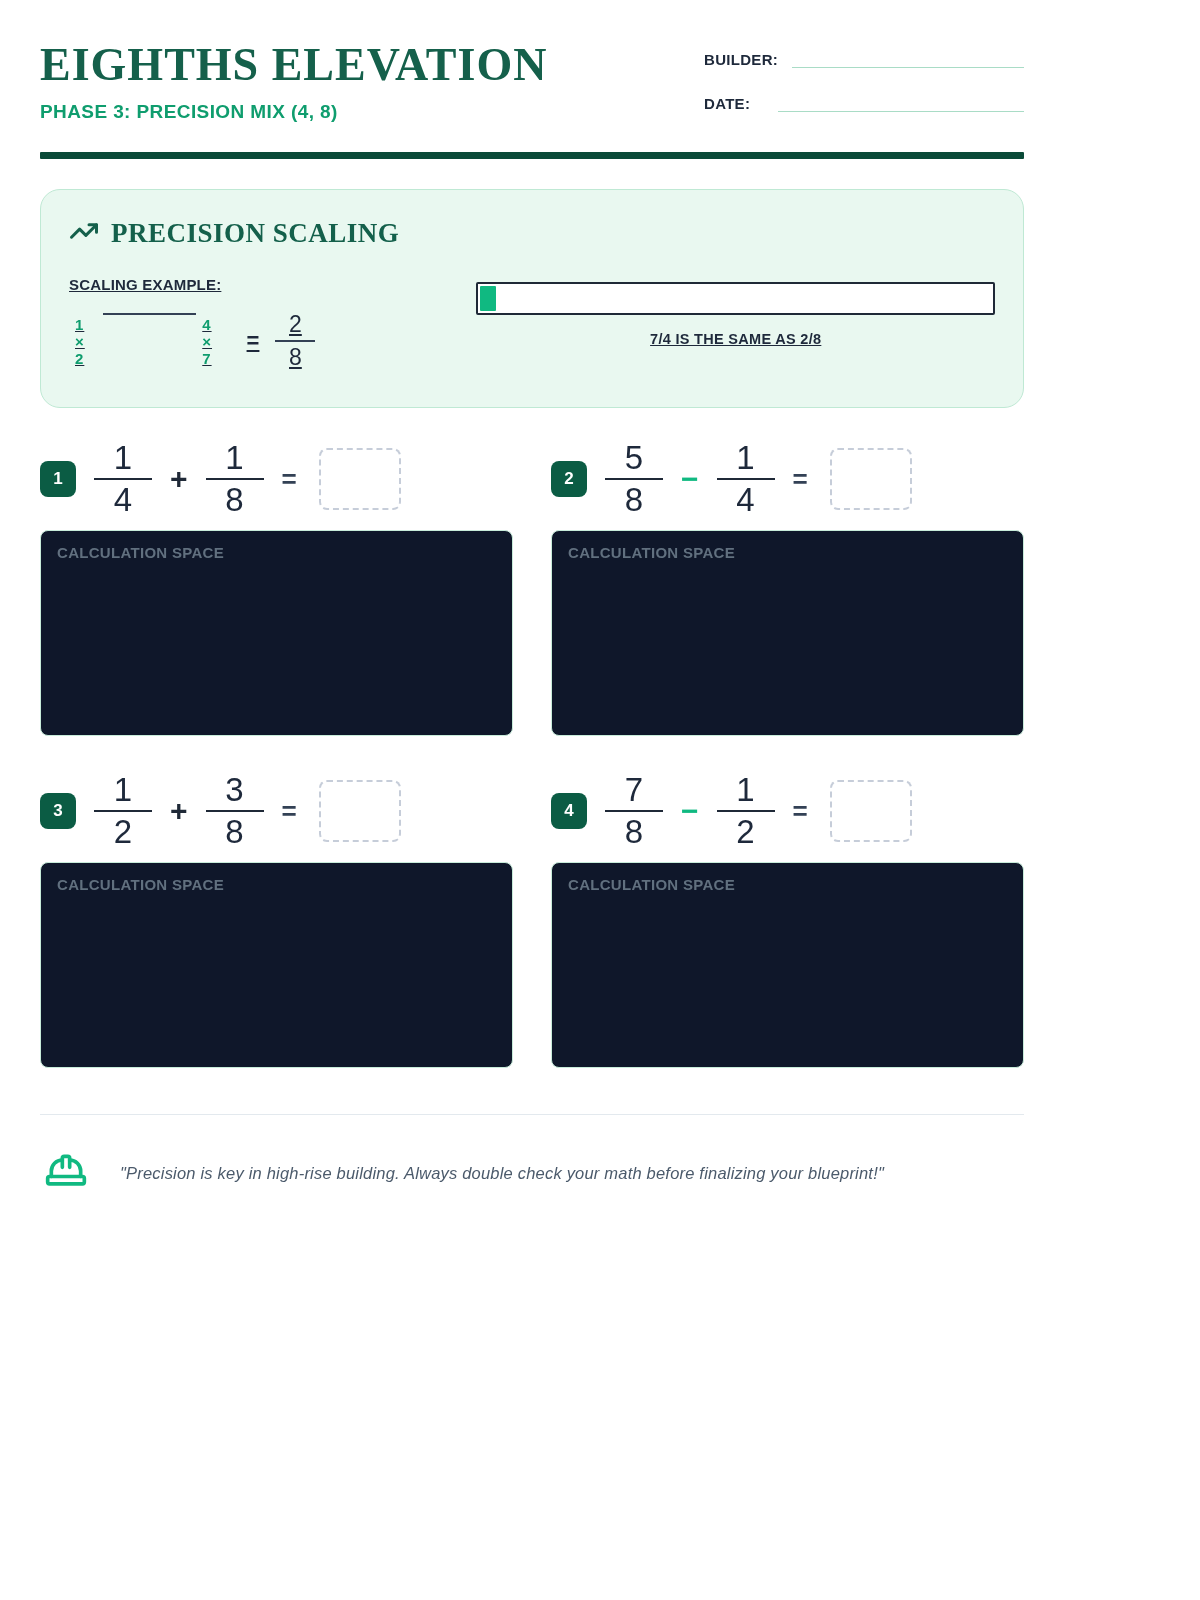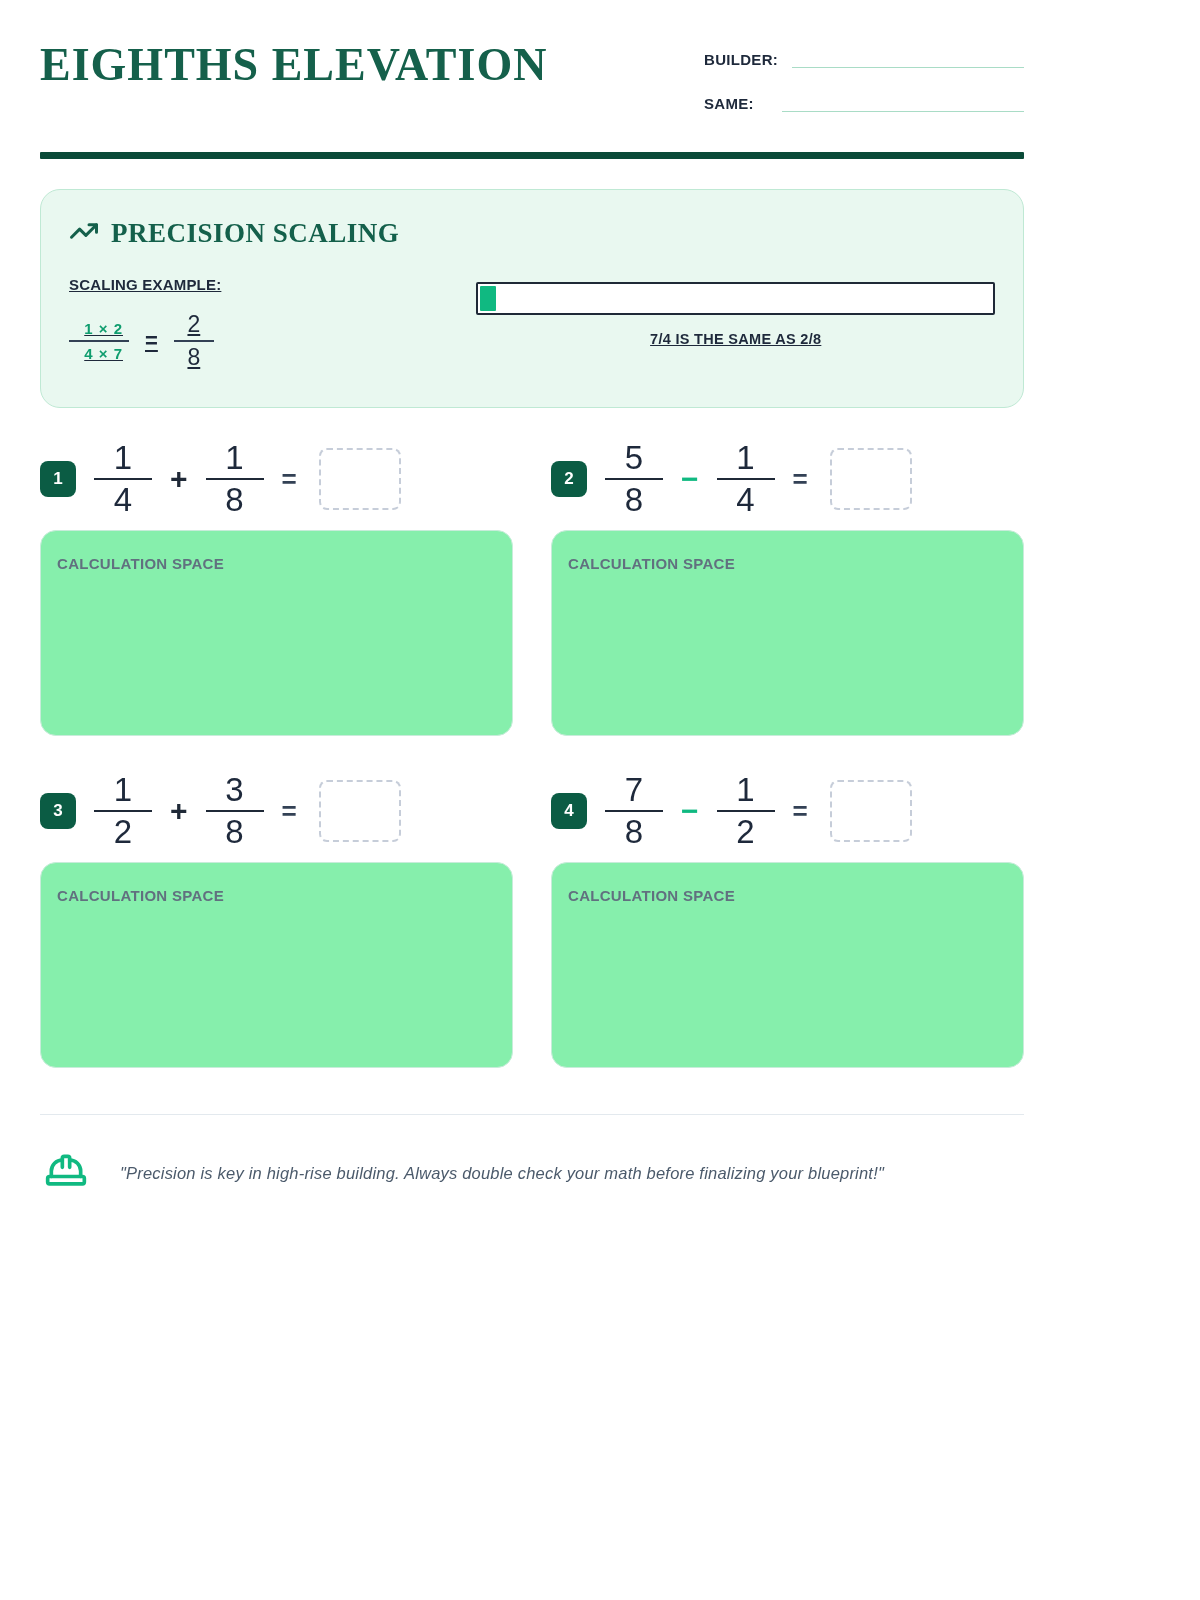--- a/index.html
+++ b/index.html
@@ -33,21 +33,21 @@
   }
   .panel-heading { display: flex; align-items: center; gap: 12px; }
   .panel-heading .txt {
     font-family: "Liberation Serif", "DejaVu Serif", serif;
     font-weight: 800; font-size: 27px; color: #14604b; letter-spacing: 0.5px;
   }
   .panel-body { display: flex; margin-top: 26px; text-decoration: underline; }
   .panel-left { width: 44%; }
   .example-label { font-size: 15px; font-weight: 700; color: #1e293b; letter-spacing: 0.2px; }
   .example-eq { display: flex; align-items: center; margin-top: 16px; gap: 16px; }
-  .mini-frac { display: inline-flex; flex-direction: column; align-items: flex-end; }
+  .mini-frac { display: inline-flex; flex-direction: row; align-items: flex-start; }
   .mini-frac .n, .mini-frac .d { font-size: 15px; font-weight: 700; color: #0f9d6e; padding: 3px 6px; letter-spacing: 1px; }
   .mini-frac .bar { width: 100%; min-width: 60px; border-top: 2px solid #334155; }
   .example-eq .eq { font-size: 22px; font-weight: 700; color: #1e293b; }
   .res-frac { display: inline-flex; flex-direction: column; align-items: center; }
   .res-frac .n, .res-frac .d { font-size: 23px; color: #1e293b; padding: 2px 12px; }
   .res-frac .bar { width: 100%; min-width: 40px; border-top: 2px solid #334155; }
 
   .panel-right { flex: 1; padding-top: 6px; }
   .scale-bar {
     height: 33px; background: #ffffff; border: 2.5px solid #1f2937;
@@ -69,47 +69,48 @@
   .frac .bar { width: 100%; min-width: 58px; border-top: 2.5px solid #1f2937; }
   .op { font-size: 30px; font-weight: 700; }
   .op.plus { color: #1f2937; }
   .op.minus { color: #10b981; }
   .eq-sign { font-size: 26px; font-weight: 600; color: #334155; }
   .answer-box {
     width: 82px; height: 62px; border: 2.5px dashed #c6cdd9; border-radius: 8px;
     background: #ffffff; margin-left: 4px;
   }
   .calc-box {
-    margin-top: 12px; height: 206px; background: #86efac;
-    border: 1.5px solid #c8ecda; border-radius: 16px; padding: 24px 16px;
+    margin-top: 12px; height: 206px; background: #0f172a;
+    border: 1.5px solid #c8ecda; border-radius: 8px; padding: 13px 16px;
   }
   .calc-label { font-size: 15px; font-weight: 700; color: #61707f; letter-spacing: 0.3px; }
 
   
   .footer-divider { margin-top: 46px; border-top: 1.5px solid #e3e9ee; }
   .footer { display: flex; align-items: center; gap: 32px; margin-top: 34px; padding-left: 4px; }
   .hat-icon { flex: none; }
   .quote { font-size: 16.5px; font-style: italic; color: #4b5a6b; letter-spacing: 0.2px; }
 </style>
 </head>
 <body>
 
 <div class="page">
 
   <div class="header">
     <div>
       <div class="title">EIGHTHS ELEVATION</div>
+      <div class="subtitle">PHASE 3: PRECISION MIX (4, 8)</div>
     </div>
     <div class="header-fields">
       <div class="field-row">
         <span class="field-label">BUILDER:</span>
         <span class="field-line"></span>
       </div>
       <div class="field-row date">
-        <span class="field-label">SAME:</span>
+        <span class="field-label">DATE:</span>
         <span class="field-line"></span>
       </div>
     </div>
   </div>
 
   <div class="rule"></div>
 
   <div class="panel">
     <div class="panel-heading">
       <span>

